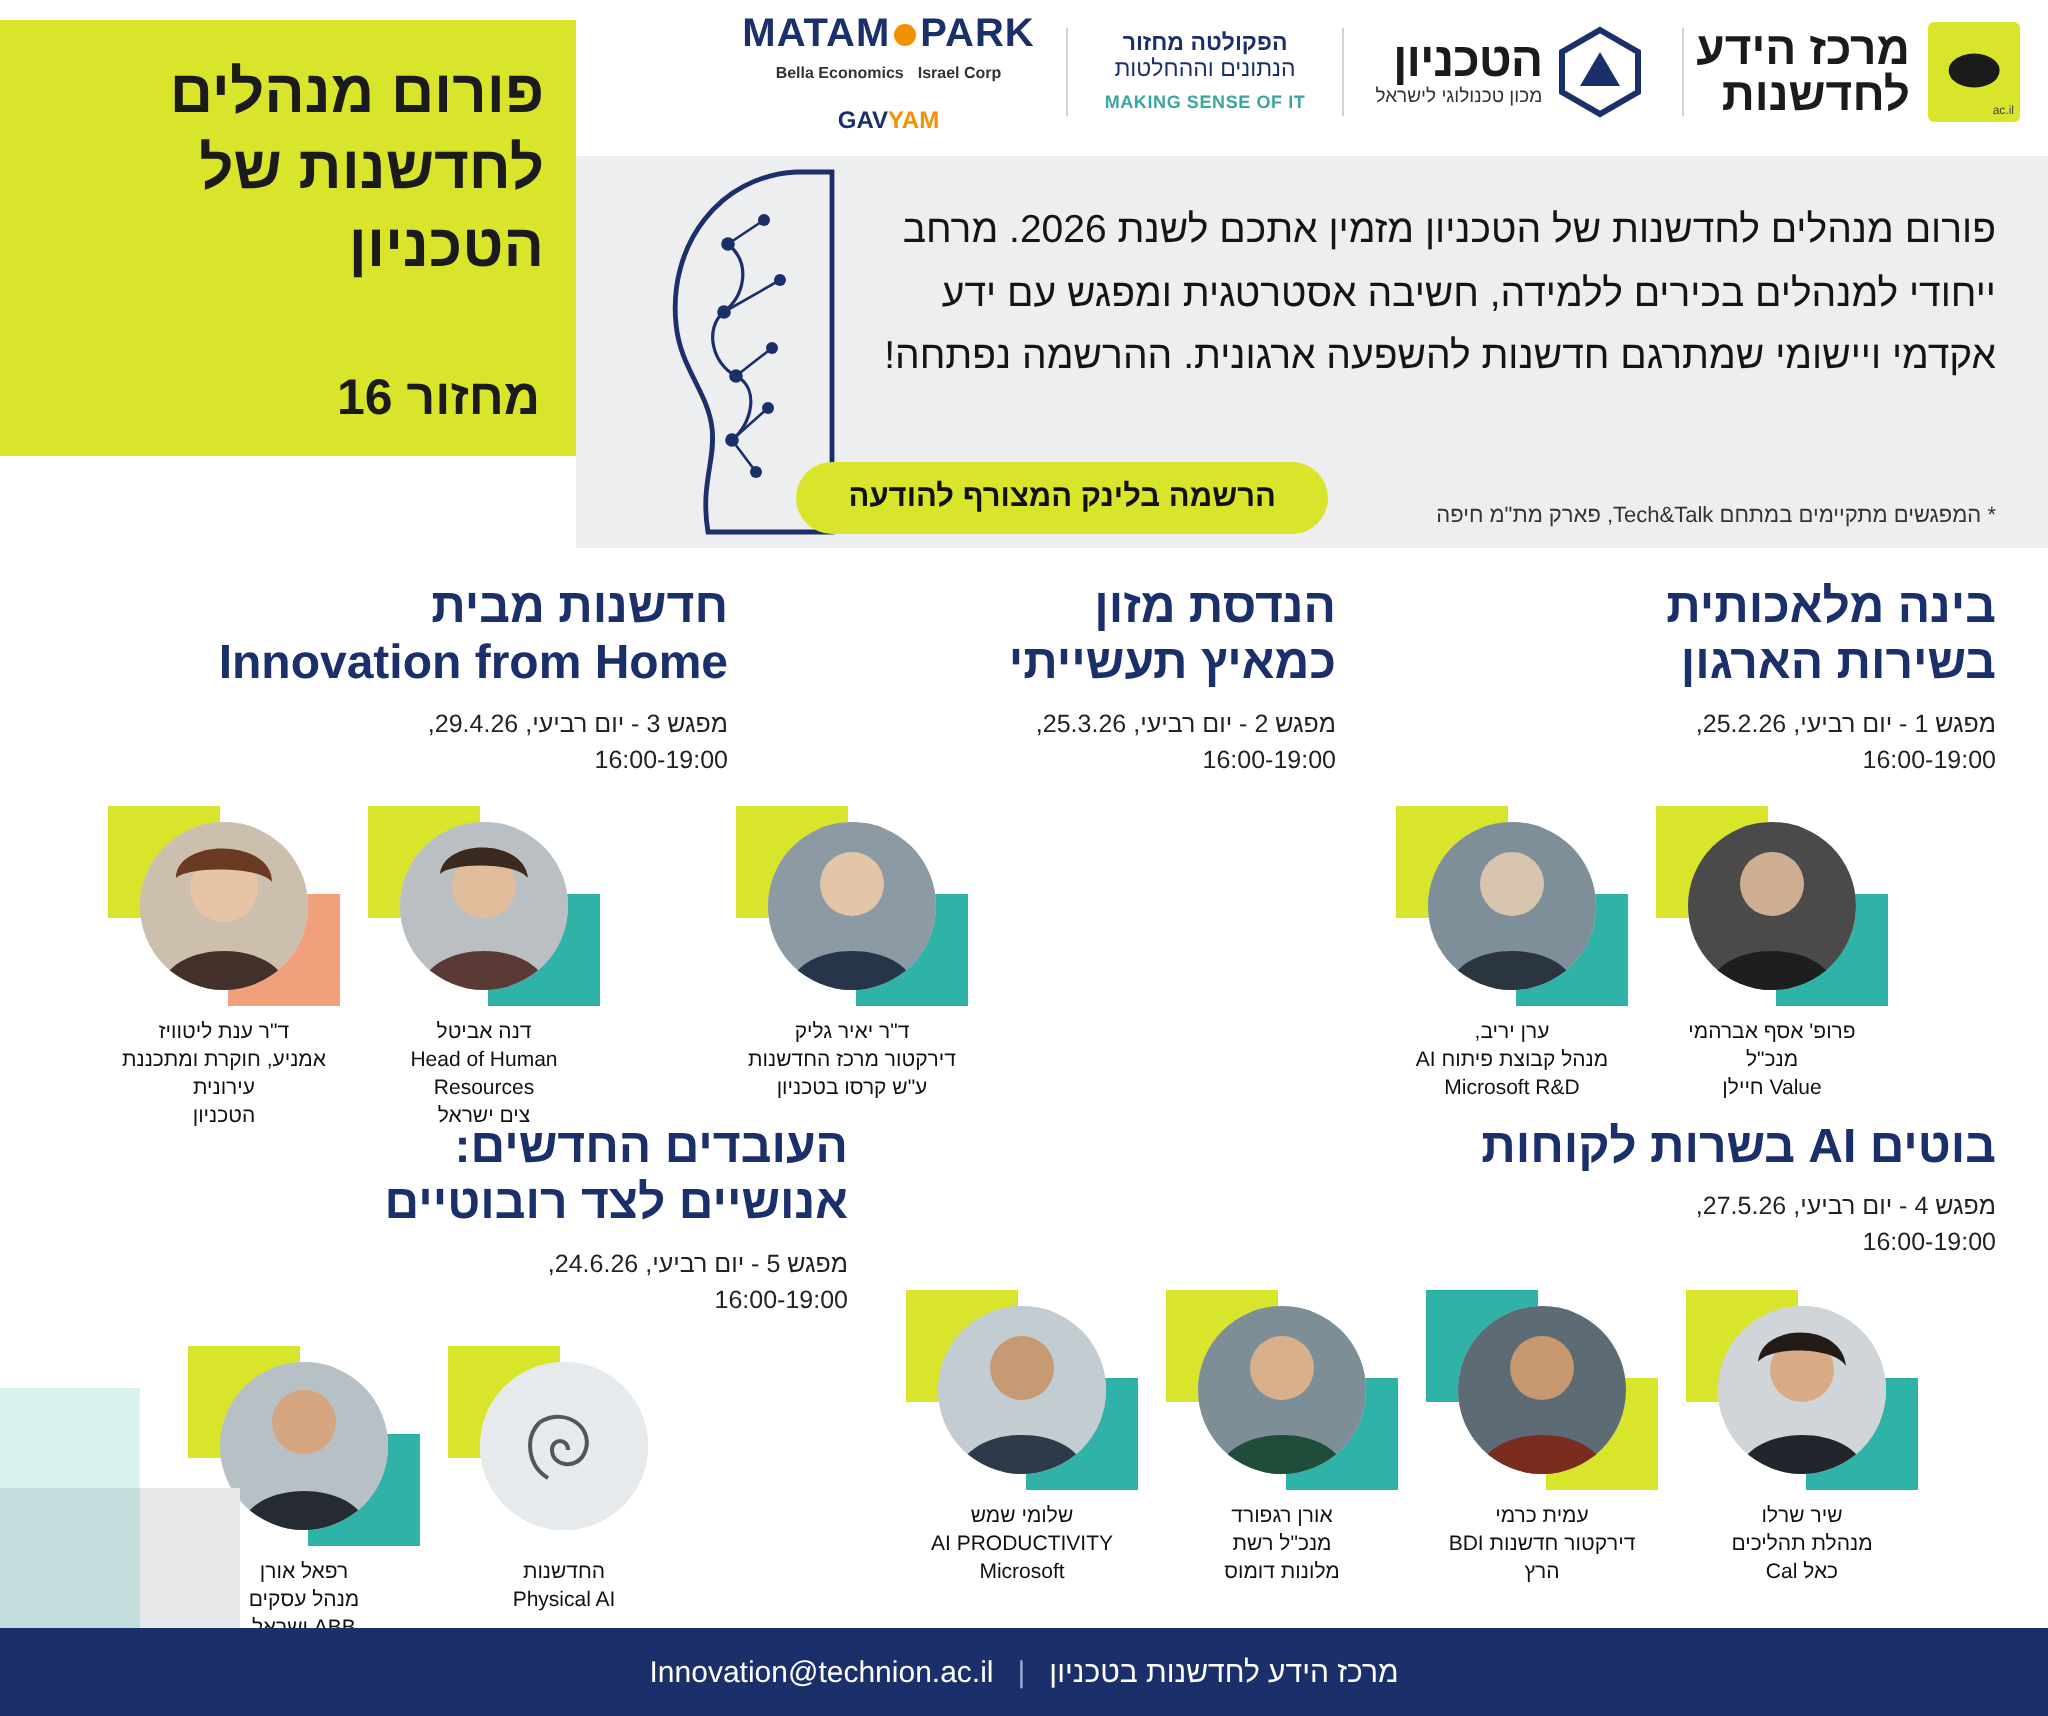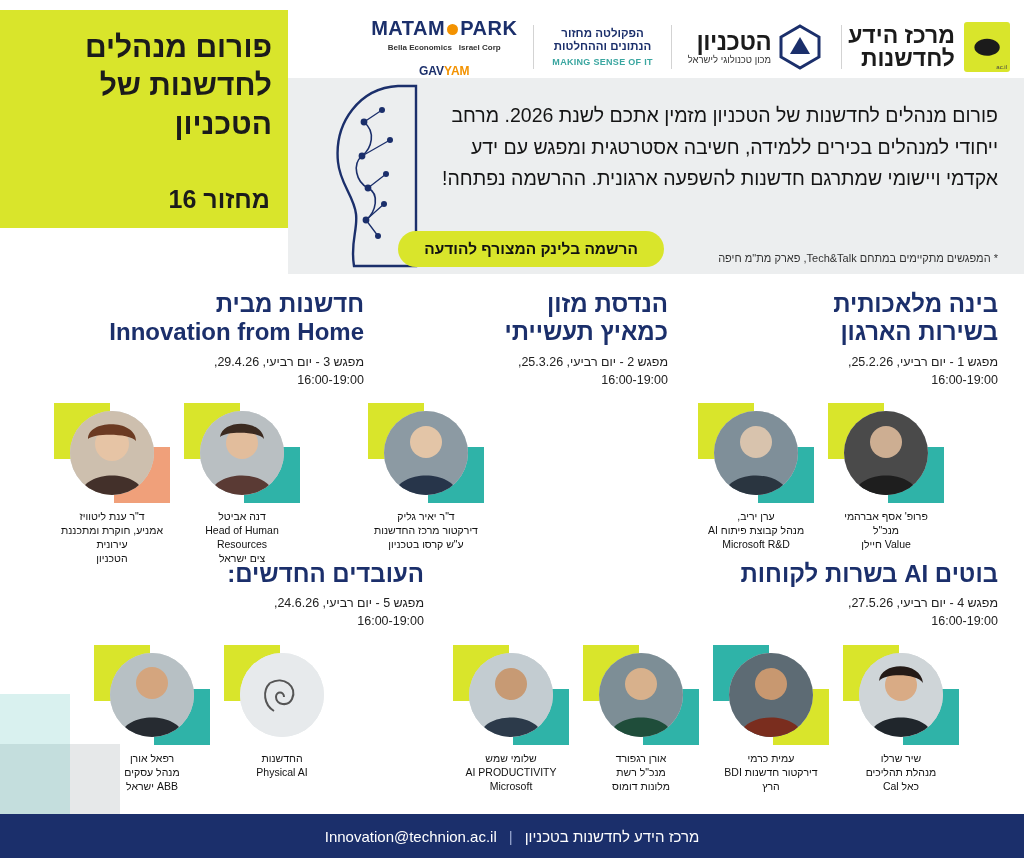--- a/index.html
+++ b/index.html
@@ -5,39 +5,39 @@
   * { box-sizing: border-box; margin: 0; padding: 0; }
   html, body {
     width: 1024px; height: 858px;
     font-family: "Liberation Sans", sans-serif;
     background: #ffffff;
     overflow: hidden;
   }
   .page { position: relative; width: 1024px; height: 858px; background:#fff; }
 
   
-  .top { position:absolute; left:0; top:11px; width:1024px; height:72px; background:#ffffff; }
+  .top { position:absolute; left:0; top:0; width:1024px; height:72px; background:#ffffff; }
   .logos { position:absolute; right:0; top:0; height:72px; display:flex; align-items:center; }
   .tech-logo { display:flex; align-items:center; gap:8px; padding:0 14px 0 10px; }
   .tech-logo .heb { text-align:right; line-height:1.05; color:#1b1b1b; }
   .tech-logo .heb .b { font-size:24px; font-weight:bold; letter-spacing:-0.5px; }
   .tech-logo .heb .s { font-size:9.5px; color:#333; }
   .tech-mark { width:42px; height:46px; position:relative; }
   .tech-mark svg { display:block; }
   .sep-line { width:1px; height:44px; background:#d3d3d3; margin:0 6px; }
   .innov-logo { display:flex; align-items:center; gap:9px; padding-right:14px; }
   .innov-logo .txt { text-align:right; line-height:1.02; color:#1b1b1b; }
   .innov-logo .txt .l1 { font-size:23px; font-weight:bold; }
   .innov-logo .txt .l2 { font-size:23px; font-weight:bold; }
   .innov-badge { width:46px; height:50px; background:#d9e52b; display:flex; align-items:center; justify-content:center; border-radius:3px; position:relative;}
   .innov-badge .flame { font-size:30px; color:#1b1b1b; line-height:1; font-weight:bold;}
   .innov-badge .acil { position:absolute; bottom:2px; right:3px; font-size:6px; color:#444; }
   .fac-logo { text-align:center; line-height:1.15; padding:0 12px; }
   .fac-logo .f1 { font-size:11.5px; font-weight:bold; color:#1b2f6b; }
-  .fac-logo .f2 { font-size:11.5px; font-weight:bold; color:#1b2f6b; }
+  .fac-logo .f2 { font-size:11.5px; font-weight:normal; color:#1b2f6b; }
   .fac-logo .f3 { font-size:9px; font-weight:bold; color:#3aa6a0; letter-spacing:.3px; margin-top:3px;}
   .matam { text-align:center; padding:0 10px; }
   .matam .m1 { font-size:20px; font-weight:bold; color:#1b2f6b; letter-spacing:.5px; }
   .matam .m1 .dot { display:inline-block; width:11px; height:11px; border-radius:50%; background:#f39200; vertical-align:middle; margin:0 2px;}
   .matam .sub { display:flex; gap:7px; justify-content:center; margin-top:3px;}
   .matam .sub span { font-size:8px; color:#333; font-weight:bold;}
   .matam .gav { font-size:12px; font-weight:bold; color:#1b2f6b; margin-top:12px;}
   .matam .gav .o { color:#f39200; }
 
   
@@ -378,21 +378,21 @@
               <span class="ln">שיר שרלו</span>
               <span class="ln">מנהלת תהליכים</span>
               <span class="ln">כאל Cal</span>
             </div>
           </div>
         </div>
       </div>
 
       <div class="sess" style="right:600px; top:0; width:330px;">
         <h3><span>העובדים החדשים:</span><br>
-            </h3>
+            <span>אנושיים לצד רובוטיים</span></h3>
         <div class="meta">
           <span>מפגש 5 - יום רביעי, 24.6.26,</span><br>
           <span>16:00-19:00</span>
         </div>
         <div class="people" style="margin-top:14px;">
           <div class="person">
             <div class="ph">
               <div class="corner c-tl" style="background:#d9e52b;"></div>
               <div class="corner c-br" style="background:#2fb3a8;"></div>
               <div class="avatar">

